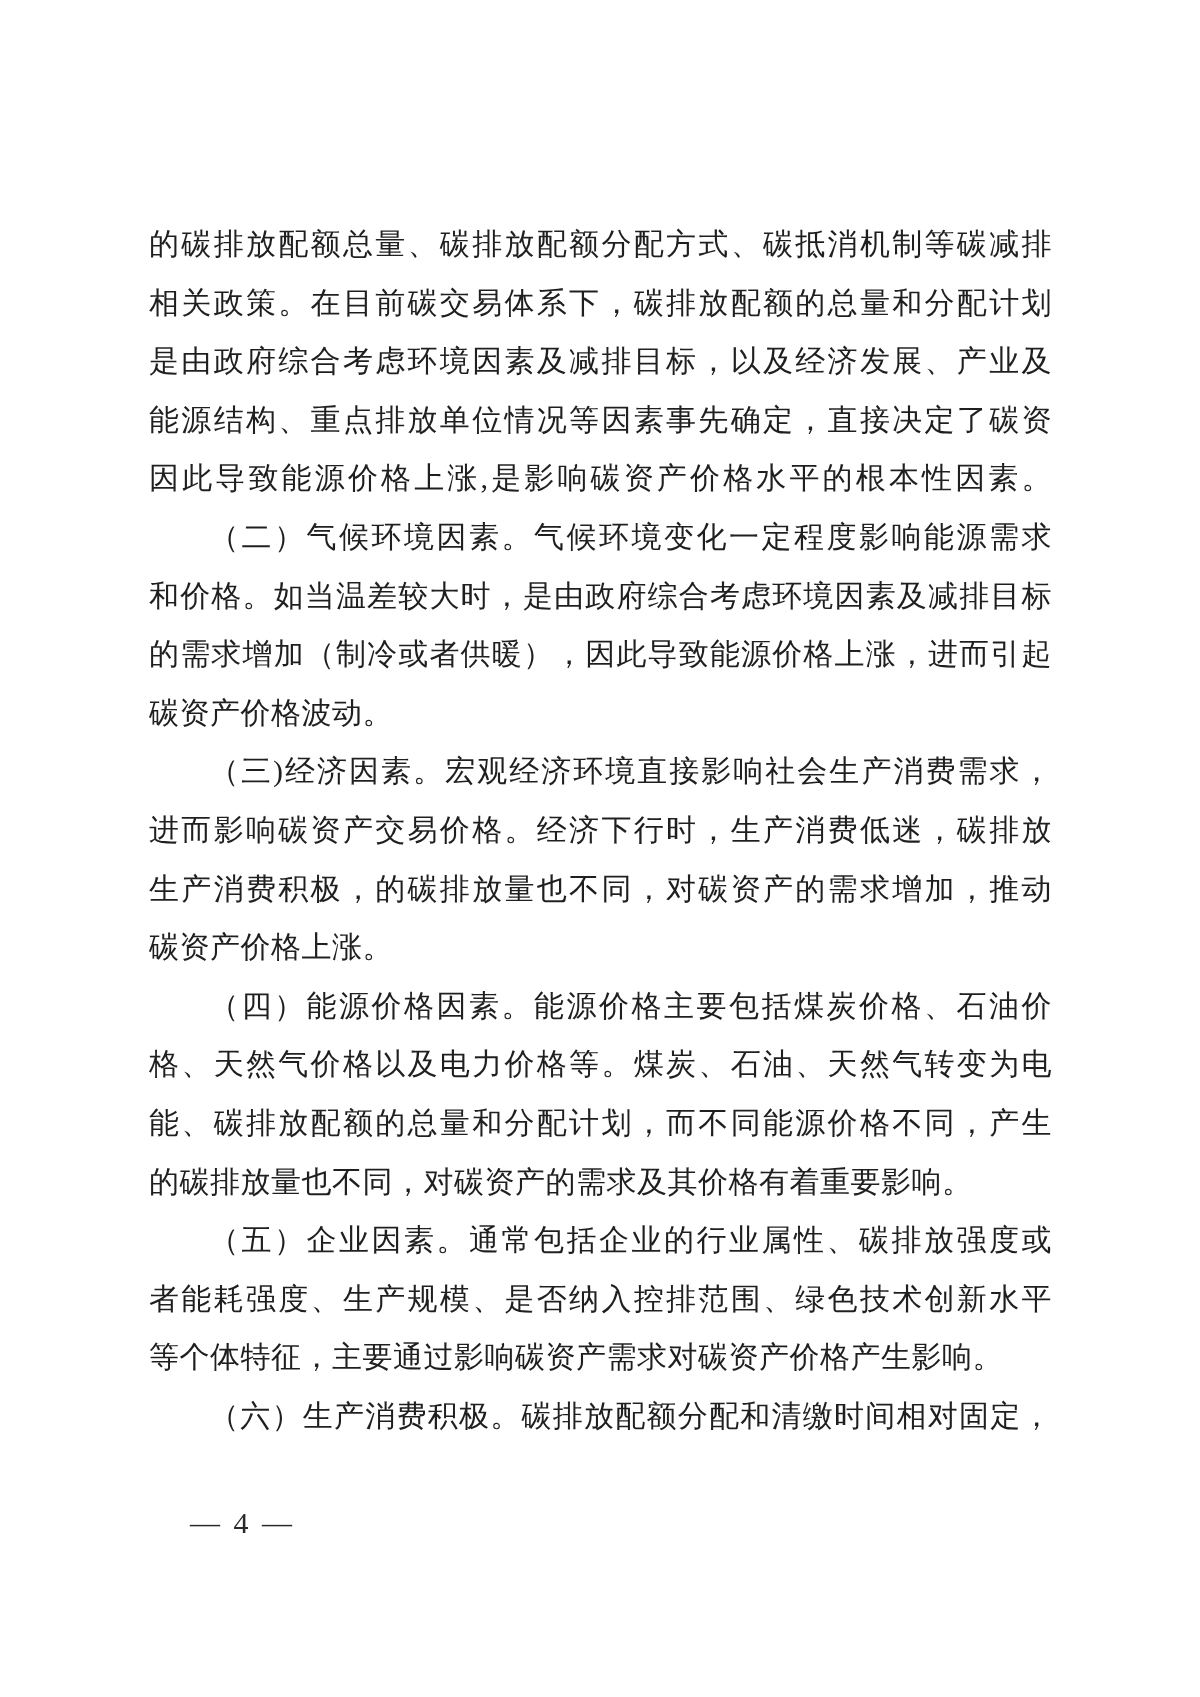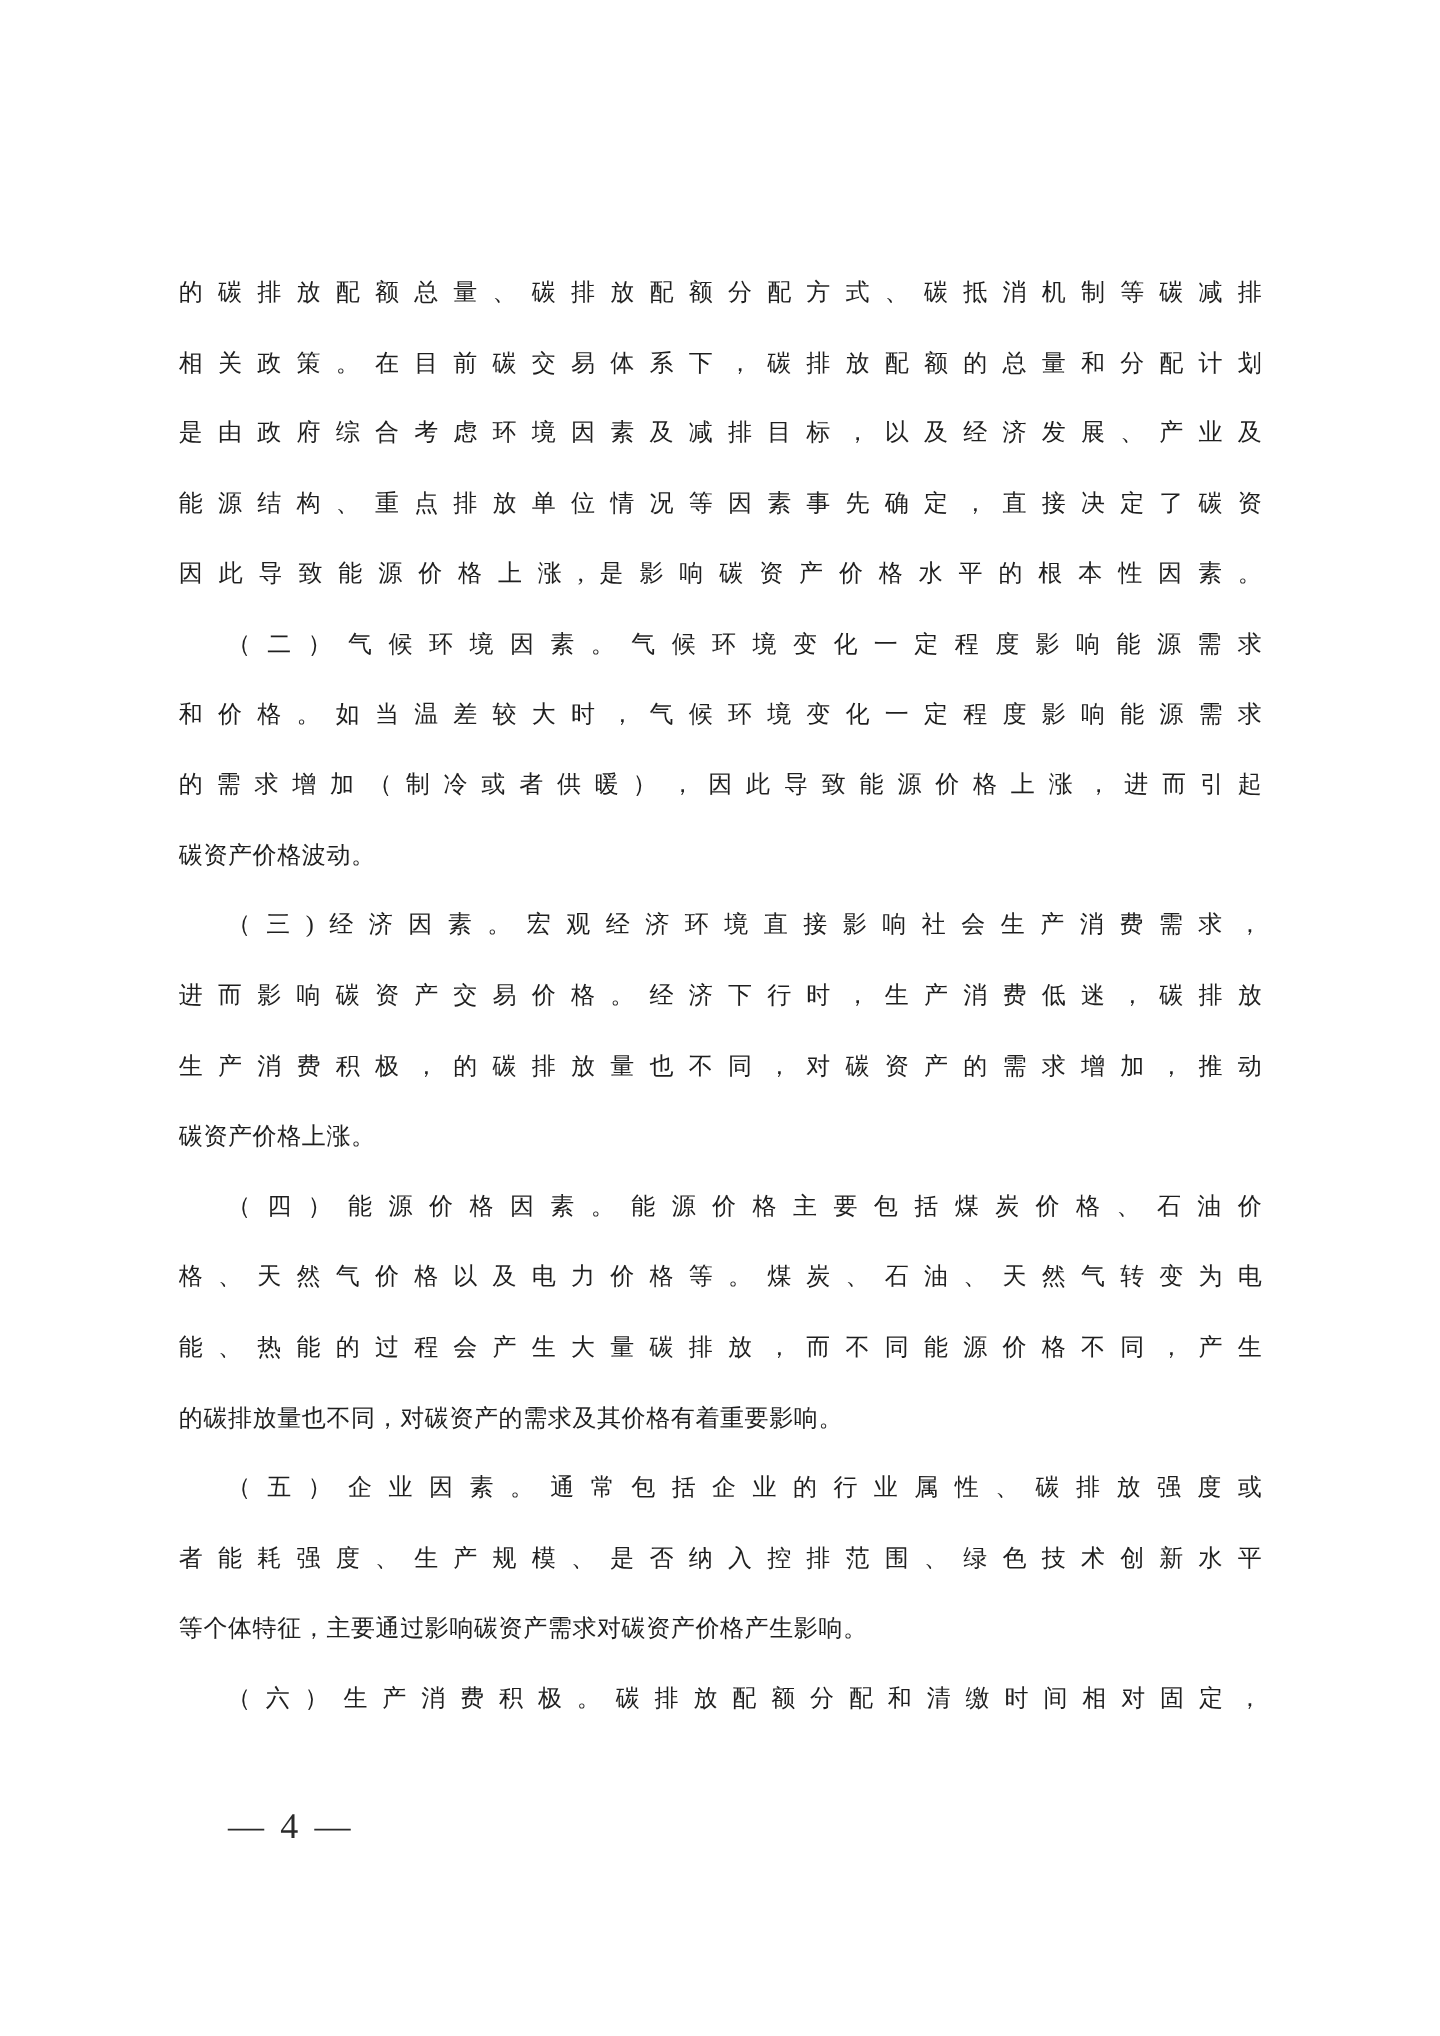--- a/index.html
+++ b/index.html
@@ -20,21 +20,21 @@
     inset: 0;
     background: #ffffff;
   }
   .doc-body {
     position: absolute;
     left: 149px;
     top: 215px;
     width: 903px;
   }
   .line {
-    font-size: 20px;
+    font-size: 30px;
     height: 58.6px;
     line-height: 58.6px;
     overflow: hidden;
     white-space: normal;
     text-align: justify;
     text-align-last: justify;
     text-justify: inter-character;
     letter-spacing: 0.5px;
     word-break: keep-all;
   }
@@ -59,30 +59,30 @@
 <body>
 
 <main class="page">
   <section class="doc-body">
       <div class="line">的碳排放配额总量、碳排放配额分配方式、碳抵消机制等碳减排</div>
       <div class="line">相关政策。在目前碳交易体系下，碳排放配额的总量和分配计划</div>
       <div class="line">是由政府综合考虑环境因素及减排目标，以及经济发展、产业及</div>
       <div class="line">能源结构、重点排放单位情况等因素事先确定，直接决定了碳资</div>
       <div class="line">因此导致能源价格上涨,是影响碳资产价格水平的根本性因素。</div>
       <div class="line indent">（二）气候环境因素。气候环境变化一定程度影响能源需求</div>
-      <div class="line">和价格。如当温差较大时，气候环境变化一定程度影响能源需求</div>
+      <div class="line">和价格。如当温差较大时，是由政府综合考虑环境因素及减排目标</div>
       <div class="line">的需求增加（制冷或者供暖），因此导致能源价格上涨，进而引起</div>
       <div class="line no-just">碳资产价格波动。</div>
       <div class="line indent">（三)经济因素。宏观经济环境直接影响社会生产消费需求，</div>
       <div class="line">进而影响碳资产交易价格。经济下行时，生产消费低迷，碳排放</div>
       <div class="line">生产消费积极，的碳排放量也不同，对碳资产的需求增加，推动</div>
       <div class="line no-just">碳资产价格上涨。</div>
       <div class="line indent">（四）能源价格因素。能源价格主要包括煤炭价格、石油价</div>
       <div class="line">格、天然气价格以及电力价格等。煤炭、石油、天然气转变为电</div>
-      <div class="line">能、热能的过程会产生大量碳排放，而不同能源价格不同，产生</div>
+      <div class="line">能、碳排放配额的总量和分配计划，而不同能源价格不同，产生</div>
       <div class="line no-just">的碳排放量也不同，对碳资产的需求及其价格有着重要影响。</div>
       <div class="line indent">（五）企业因素。通常包括企业的行业属性、碳排放强度或</div>
       <div class="line">者能耗强度、生产规模、是否纳入控排范围、绿色技术创新水平</div>
       <div class="line no-just">等个体特征，主要通过影响碳资产需求对碳资产价格产生影响。</div>
       <div class="line indent">（六）生产消费积极。碳排放配额分配和清缴时间相对固定，</div>
     </section>
 
   <div class="page-footer">— 4 —</div>
 </main>
 

